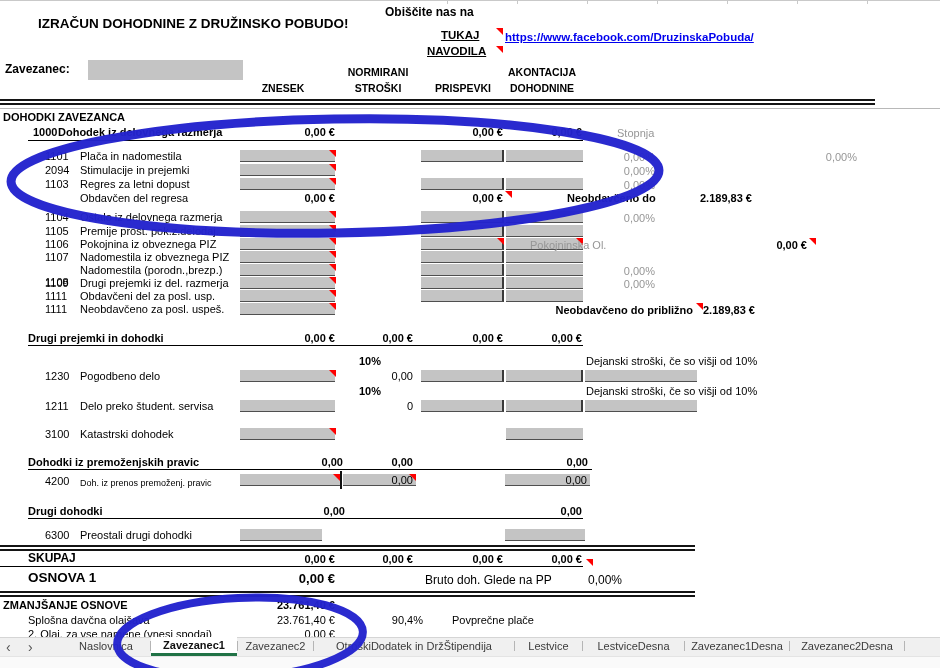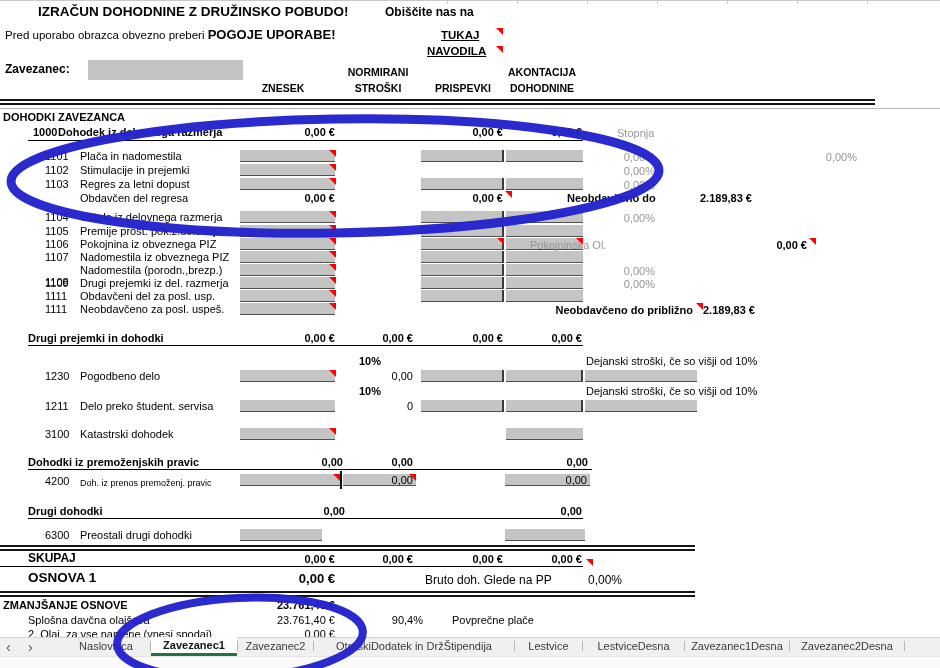--- a/index.html
+++ b/index.html
@@ -49,26 +49,26 @@
 
   <div class="abs" style="left:0;top:0;width:940px;border-top:1px solid #c9c9c9"></div>
   <div class="vtick" style="left:447px"></div>
   <div class="vtick" style="left:517px"></div>
   <div class="vtick" style="left:587px"></div>
   <div class="vtick" style="left:657px"></div>
   <div class="vtick" style="left:727px"></div>
   <div class="vtick" style="left:797px"></div>
   <div class="vtick" style="left:867px"></div>
 
-  <div class="abs b" style="left:38px;top:5px;font-size:13.5px">IZRAČUN DOHODNINE Z DRUŽINSKO POBUDO!</div>
+  <div class="abs b" style="left:38px;top:17px;font-size:13.5px">IZRAČUN DOHODNINE Z DRUŽINSKO POBUDO!</div>
   <div class="abs b" style="left:385px;top:6px;font-size:12px">Obiščite nas na</div>
 
-  <div class="abs" style="left:5px;top:28px;font-size:11.5px"><span>Pred uporabo  obrazca obvezno preberi</span> <span class="b" style="font-size:13px">POGOJE UPORABE!</span></div>
   <div class="abs b u" style="left:441px;top:29px;font-size:11.5px">TUKAJ</div>
   <div class="cm" style="left:496px;top:28px"></div>
+  <div class="link" style="left:505px;top:30px;font-size:11.5px">https://www.facebook.com/DruzinskaPobuda/</div>
   <div class="abs b u" style="left:427px;top:45px;font-size:11.5px">NAVODILA</div>
   <div class="cm" style="left:496px;top:46px"></div>
 
   <div class="abs b" style="left:5px;top:63px;font-size:12px">Zavezanec:</div>
   <div class="abs" style="left:88px;top:60px;width:155px;height:20px;background:#c4c4c4"></div>
 
   <div class="colh" style="left:343px;top:66px;width:70px">NORMIRANI</div>
   <div class="colh" style="left:503px;top:66px;width:78px">AKONTACIJA</div>
   <div class="colh" style="left:253px;top:82px;width:60px">ZNESEK</div>
   <div class="colh" style="left:343px;top:82px;width:70px">STROŠKI</div>
@@ -90,21 +90,21 @@
 
   <div class="abs" style="left:45px;top:150px">1101</div>
   <div class="abs" style="left:80px;top:150px">Plača in nadomestila</div>
   <div class="box bz" style="top:150px"></div>
   <div class="cm" style="left:329px;top:150px"></div>
   <div class="box bp brd" style="top:150px"></div>
   <div class="box ba" style="top:150px"></div>
   <div class="abs gray r" style="left:595px;top:151px;width:60px">0,00%</div>
   <div class="abs gray r" style="left:797px;top:151px;width:60px">0,00%</div>
 
-  <div class="abs" style="left:45px;top:164px">1102</div>
+  <div class="abs" style="left:45px;top:164px">2094</div>
   <div class="abs" style="left:80px;top:164px">Stimulacije in prejemki</div>
   <div class="box bz" style="top:164px"></div>
   <div class="cm" style="left:329px;top:164px"></div>
   <div class="abs gray r" style="left:595px;top:165px;width:60px">0,00%</div>
 
   <div class="abs" style="left:45px;top:178px">1103</div>
   <div class="abs" style="left:80px;top:178px">Regres za letni dopust</div>
   <div class="box bz" style="top:178px"></div>
   <div class="cm" style="left:329px;top:178px"></div>
   <div class="box bp brd" style="top:178px"></div>

